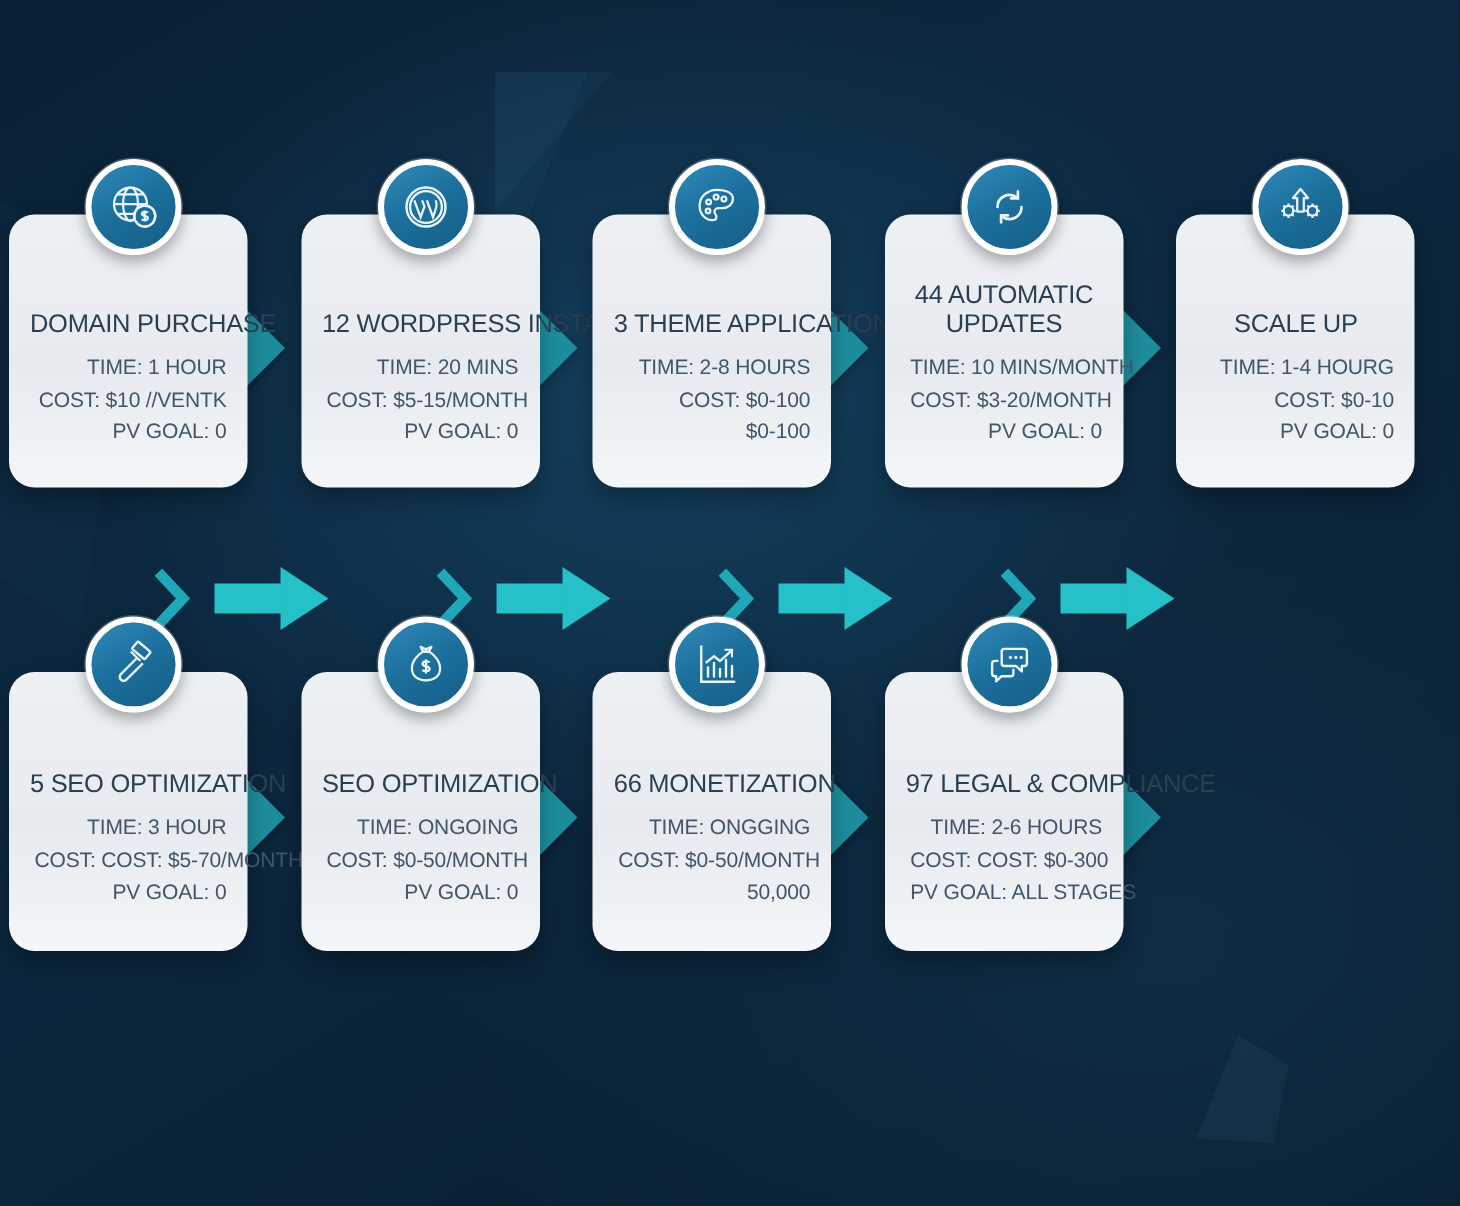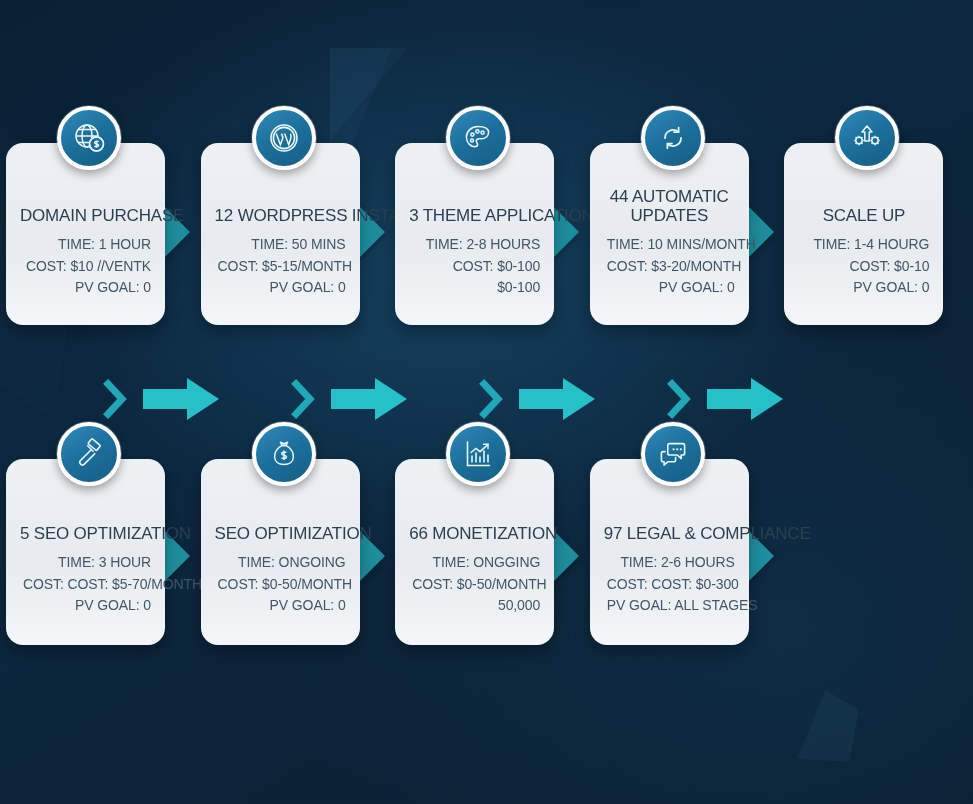--- a/index.html
+++ b/index.html
@@ -35,21 +35,21 @@
   }
   .deco-poly-left{
     left:-30px;top:120px;width:120px;height:300px;
     background:rgba(80,150,190,0.035);
     clip-path:polygon(0% 0%,100% 18%,70% 100%,0% 82%);
   }
 
   
   .row{position:absolute;left:0;width:973px;display:flex;}
   .row-top{top:143px;}
-  .row-bottom{top:459px;}
+  .row-bottom{top:448px;}
 
   .slot{position:relative;width:194.6px;height:190px;}
 
   .card{
     position:absolute;left:6px;top:0;
     width:159px;height:182px;
     background:linear-gradient(180deg,#eef1f4 0%,#e7ebef 55%,#f4f6f8 100%);
     border-radius:17px;
     box-shadow:0 7px 16px rgba(0,0,0,0.30);
     box-sizing:border-box;
@@ -157,21 +157,21 @@
       <div class="card">
         <div class="badge">
           <svg width="34" height="34" viewBox="0 0 34 34" fill="none" stroke="#eaf6fb" stroke-width="1.6">
             <circle cx="17" cy="17" r="13"></circle>
             <circle cx="17" cy="17" r="10.6"></circle>
             <path d="M9.2 12.6l4.2 11.2 2.6-7.2-1.6-4M17.6 12.6l4.1 11.2 2.1-6.4c.6-1.8.3-3.2-.4-4.8" stroke-width="1.5"></path>
           </svg>
         </div>
         <div class="card-title">12 WORDPRESS INSTALL</div>
         <div class="card-lines">
-          <div class="card-line">TIME: 50 MINS</div>
+          <div class="card-line">TIME: 20 MINS</div>
           <div class="card-line">COST: $5-15/MONTH</div>
           <div class="card-line">PV GOAL: 0</div>
         </div>
       </div>
     </div>
 
     <div class="slot">
       <div class="connector"></div>
       <div class="card">
         <div class="badge">

